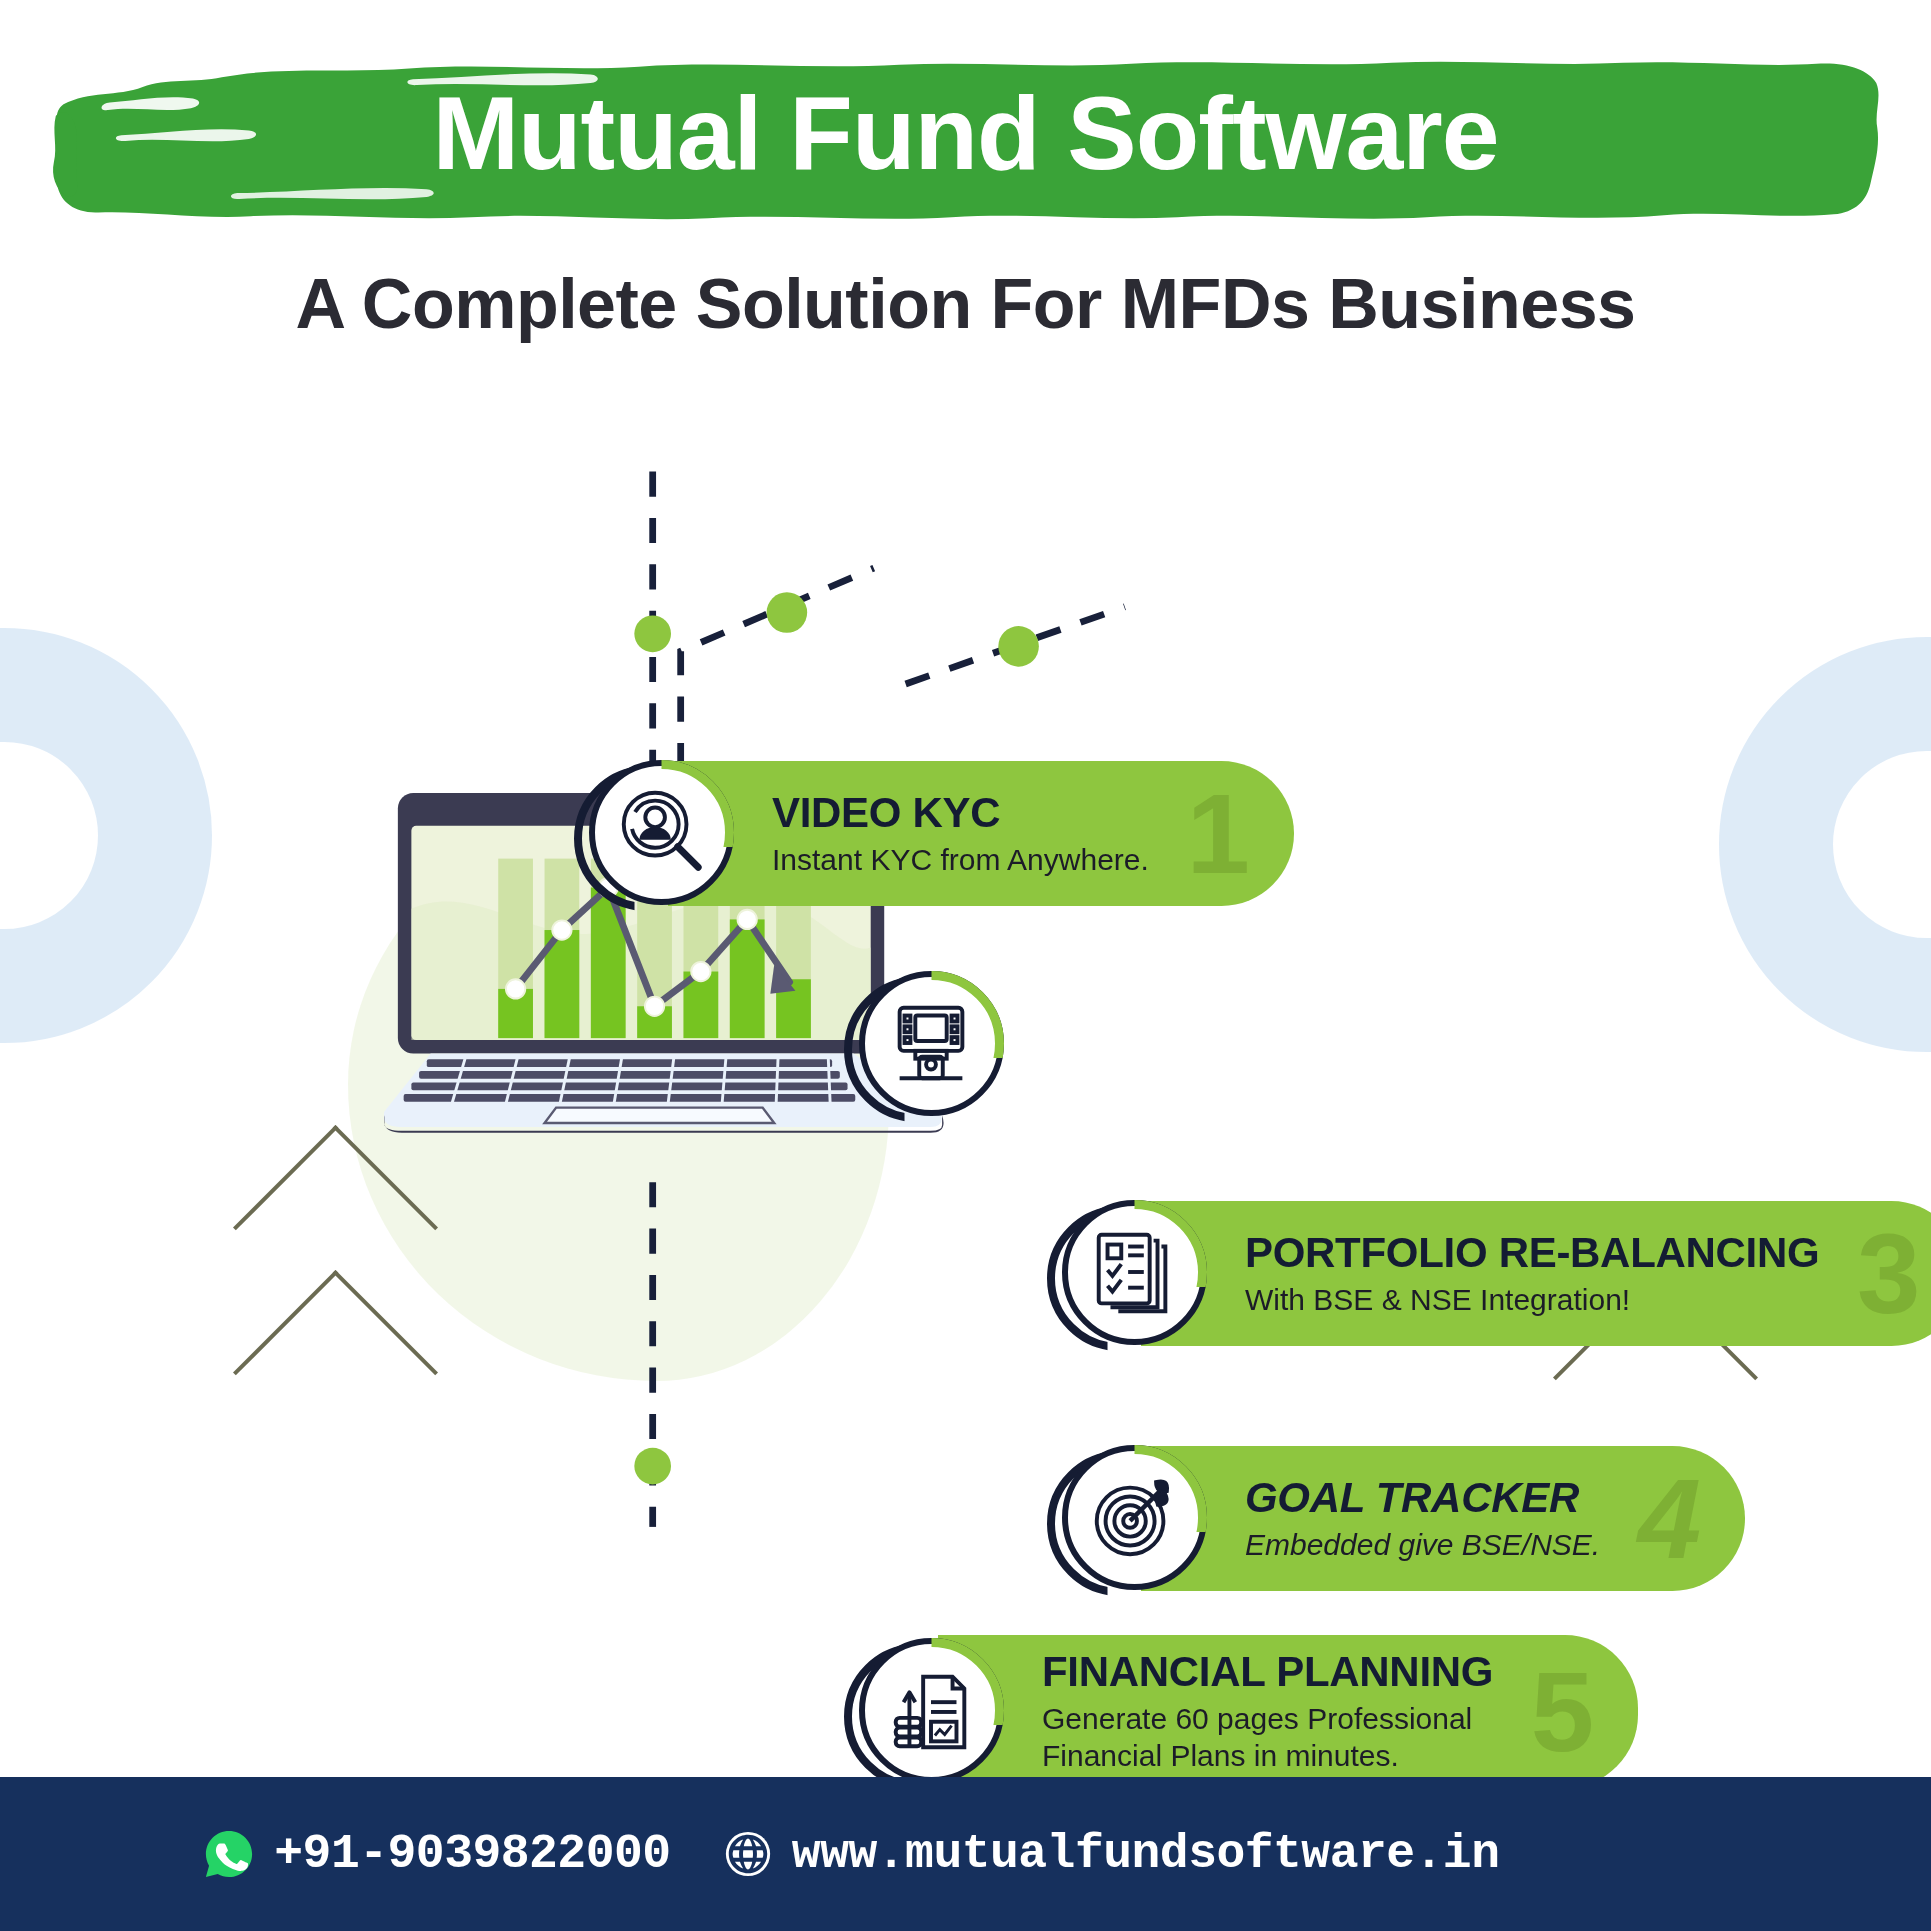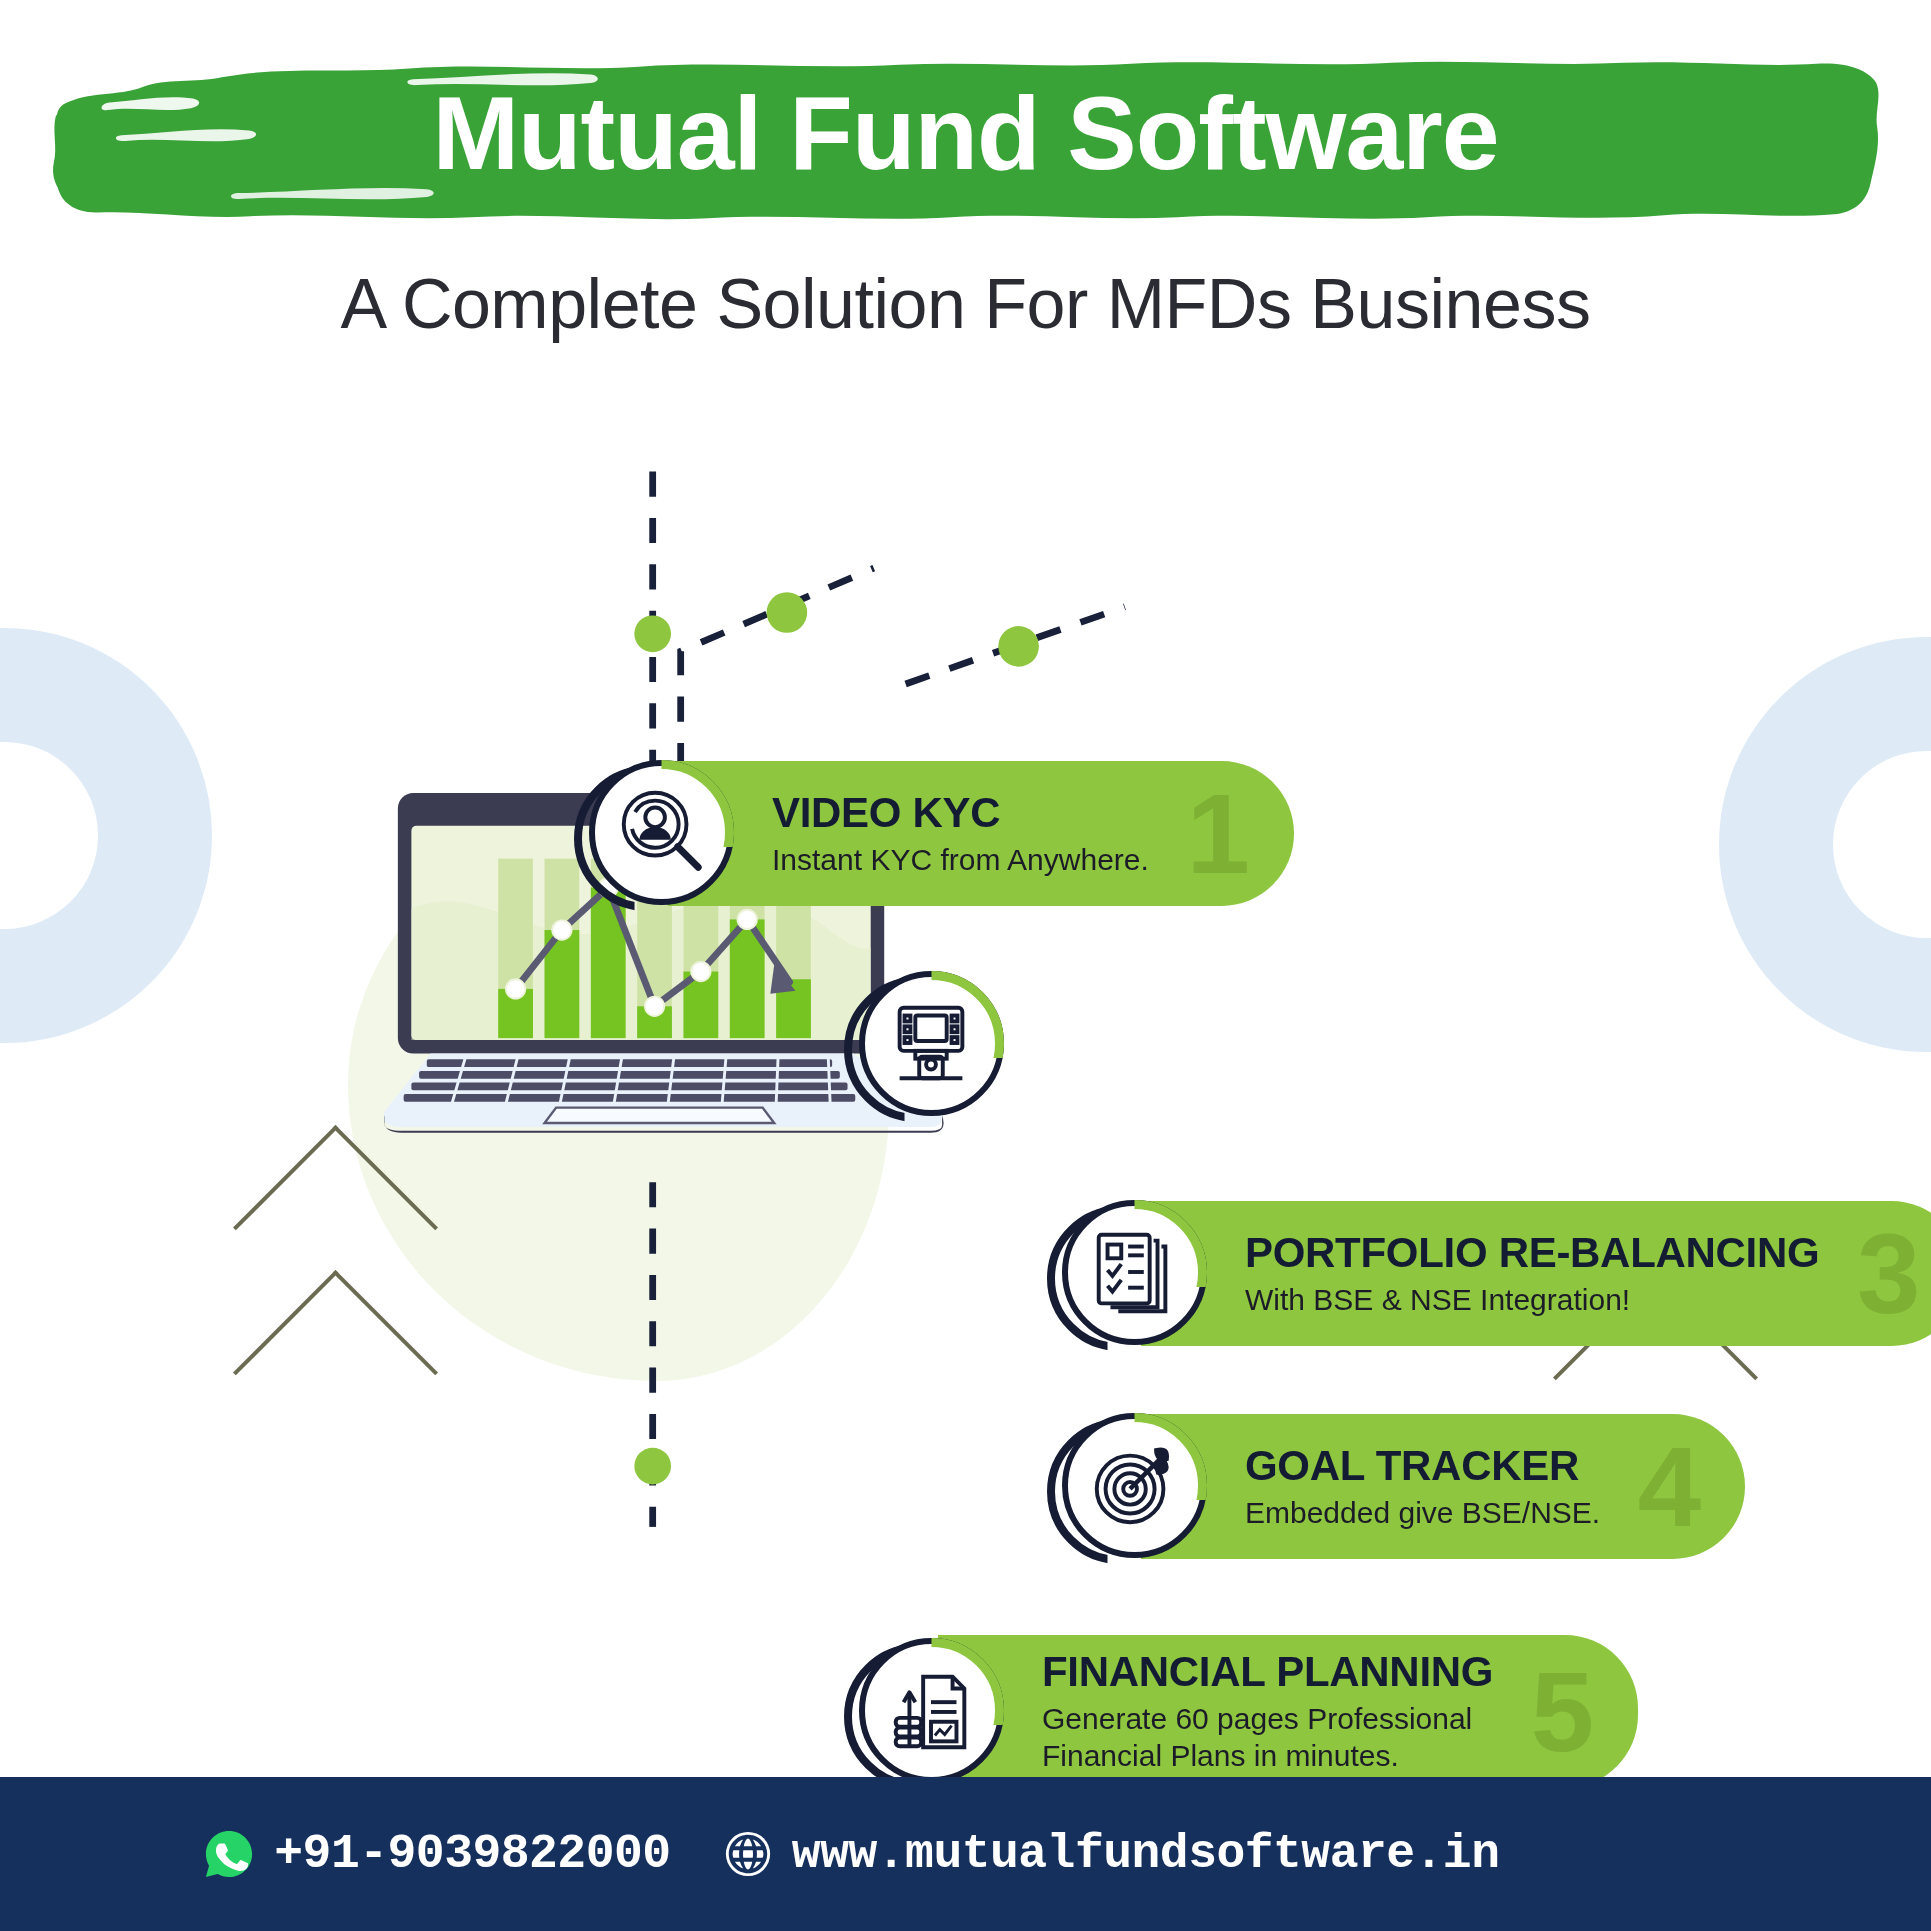--- a/index.html
+++ b/index.html
@@ -58,21 +58,21 @@
     font-size: 104px;
     font-weight: 700;
     letter-spacing: -1px;
     line-height: 1;
     z-index: 2;
   }
   .subtitle {
     text-align: center;
     color: #2b2b33;
     font-size: 70px;
-    font-weight: 400;
+    font-weight: 700;
     letter-spacing: -0.5px;
     margin-top: 21px;
   }
 
   
   .stage { position: relative; width: 1931px; height: 1381px; z-index: 2; }
 
   
   .connectors { position: absolute; left: 0; top: 0; width: 1931px; height: 1381px; z-index: 1; }
 
@@ -156,21 +156,21 @@
   }
   .icon-badge .glyph {
     position: absolute; left: 23px; top: 23px;
     width: 98px; height: 98px;
   }
 
   
   .c1 { left: 589px;  top: 417px; }
   .c2 { left: 859px;  top: 628px; }
   .c3 { left: 1062px; top: 857px; }
-  .c4 { left: 1062px; top: 1070px; }
+  .c4 { left: 1062px; top: 1102px; font-style: italic; }
   .c5 { left: 859px;  top: 1295px; }
   .c6 { left: 577px;  top: 1524px; }
 
   
   .footer {
     position: absolute;
     left: 0; bottom: 0;
     width: 1931px; height: 154px;
     background: #16305d;
     z-index: 6;

